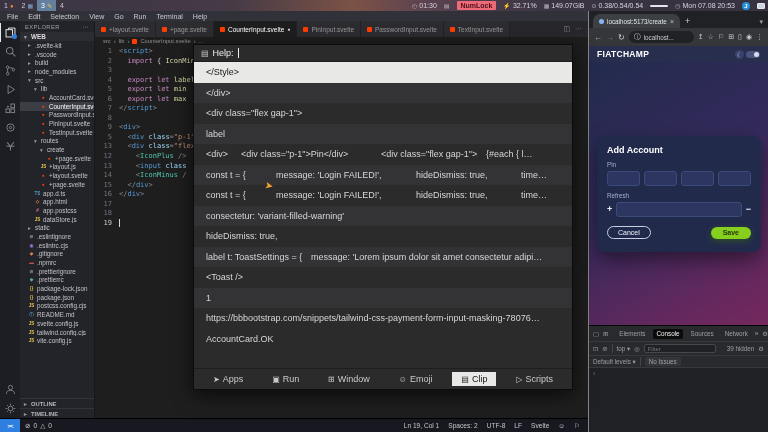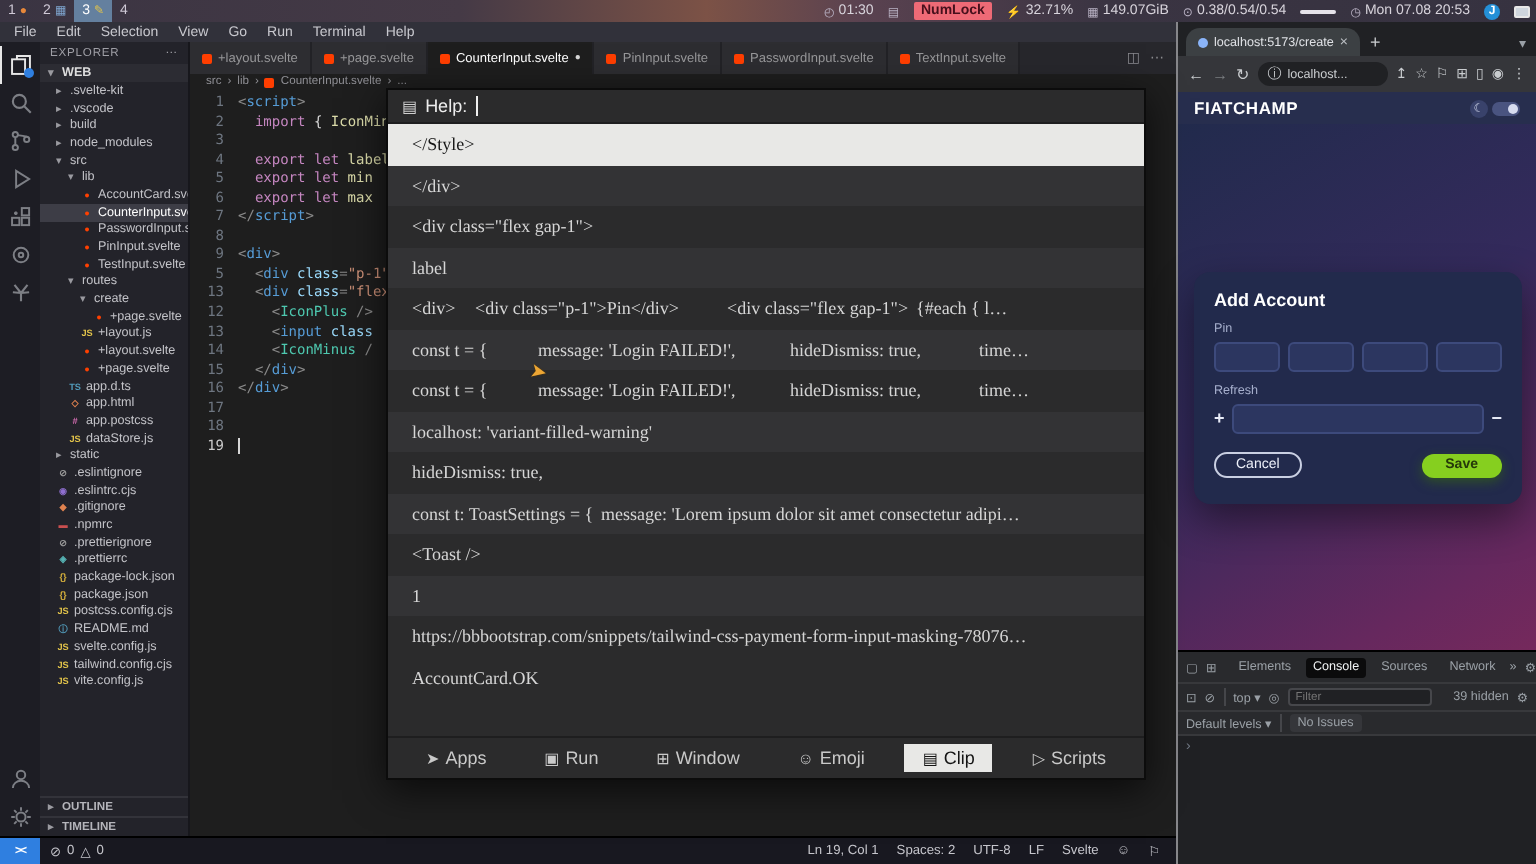--- a/index.html
+++ b/index.html
@@ -79,21 +79,21 @@
   #sbleft{display:flex;align-items:center;gap:3px;padding-left:5px;}
   #sbright{margin-left:auto;display:flex;align-items:center;gap:9px;padding-right:8px;}
 
   
   #launcher{position:absolute;left:193px;top:44px;width:380px;height:346px;background:#2b2b2c;
     border:1px solid #0c0c0c;box-shadow:0 5px 18px rgba(0,0,0,.65);display:flex;flex-direction:column;z-index:40;}
   #lprompt{height:17px;flex:0 0 auto;display:flex;align-items:center;gap:4px;padding:0 7px;
     font-size:9px;color:#ededed;border-bottom:1px solid #1e1e1f;}
   #lprompt .picon{font-size:8px;color:#cfcfcf;}
   .lcaret{width:1px;height:10px;background:#efefef;}
-  #cliplist{flex:1 1 auto;display:flex;flex-direction:column;font-family:Liberation Serif, serif;}
+  #cliplist{flex:1 1 auto;display:flex;flex-direction:column;}
   .crow{height:20.5px;flex:0 0 auto;display:flex;align-items:center;padding:0 12px;font-size:9px;color:#d6d6d6;
     white-space:pre;tab-size:14;overflow:hidden;}
   .crow.alt{background:#333335;}
   .crow.sel{background:#e8e8e6;color:#161616;}
   #modes{height:21px;flex:0 0 auto;border-top:1px solid #1e1e1f;display:flex;align-items:center;
     justify-content:space-between;padding:0 10px;}
   .mode{display:flex;align-items:center;gap:3px;font-size:9px;color:#c9c9c9;padding:2px 9px;}
   .mode .micon{font-size:8px;}
   .mode.active{background:#e8e8e6;color:#141414;}
 
@@ -610,23 +610,23 @@
       <span class="lcaret"></span>
     </div>
     <div id="cliplist">
         <div class="crow sel">&lt;/Style&gt;</div>
         <div class="crow alt">&lt;/div&gt;</div>
         <div class="crow">&lt;div class="flex gap-1"&gt;</div>
         <div class="crow alt">label</div>
         <div class="crow">&lt;div&gt;	&lt;div class="p-1"&gt;Pin&lt;/div&gt;	&lt;div class="flex gap-1"&gt;	{#each { l…</div>
         <div class="crow alt">const t = {	message: 'Login FAILED!',	hideDismiss: true,	time…</div>
         <div class="crow">const t = {	message: 'Login FAILED!',	hideDismiss: true,	time…</div>
-        <div class="crow alt">localhost: 'variant-filled-warning'</div>
+        <div class="crow alt">consectetur: 'variant-filled-warning'</div>
         <div class="crow">hideDismiss: true,</div>
-        <div class="crow alt">const t: ToastSettings = {	message: 'Lorem ipsum dolor sit amet consectetur adipi…</div>
+        <div class="crow alt">label t: ToastSettings = {	message: 'Lorem ipsum dolor sit amet consectetur adipi…</div>
         <div class="crow">&lt;Toast /&gt;</div>
         <div class="crow alt">1</div>
         <div class="crow">https://bbbootstrap.com/snippets/tailwind-css-payment-form-input-masking-78076…</div>
         <div class="crow">AccountCard.OK</div>
       </div>
     <div id="modes">
         <div class="mode">
           <span class="micon">➤</span>
           <span>Apps</span>
         </div>

